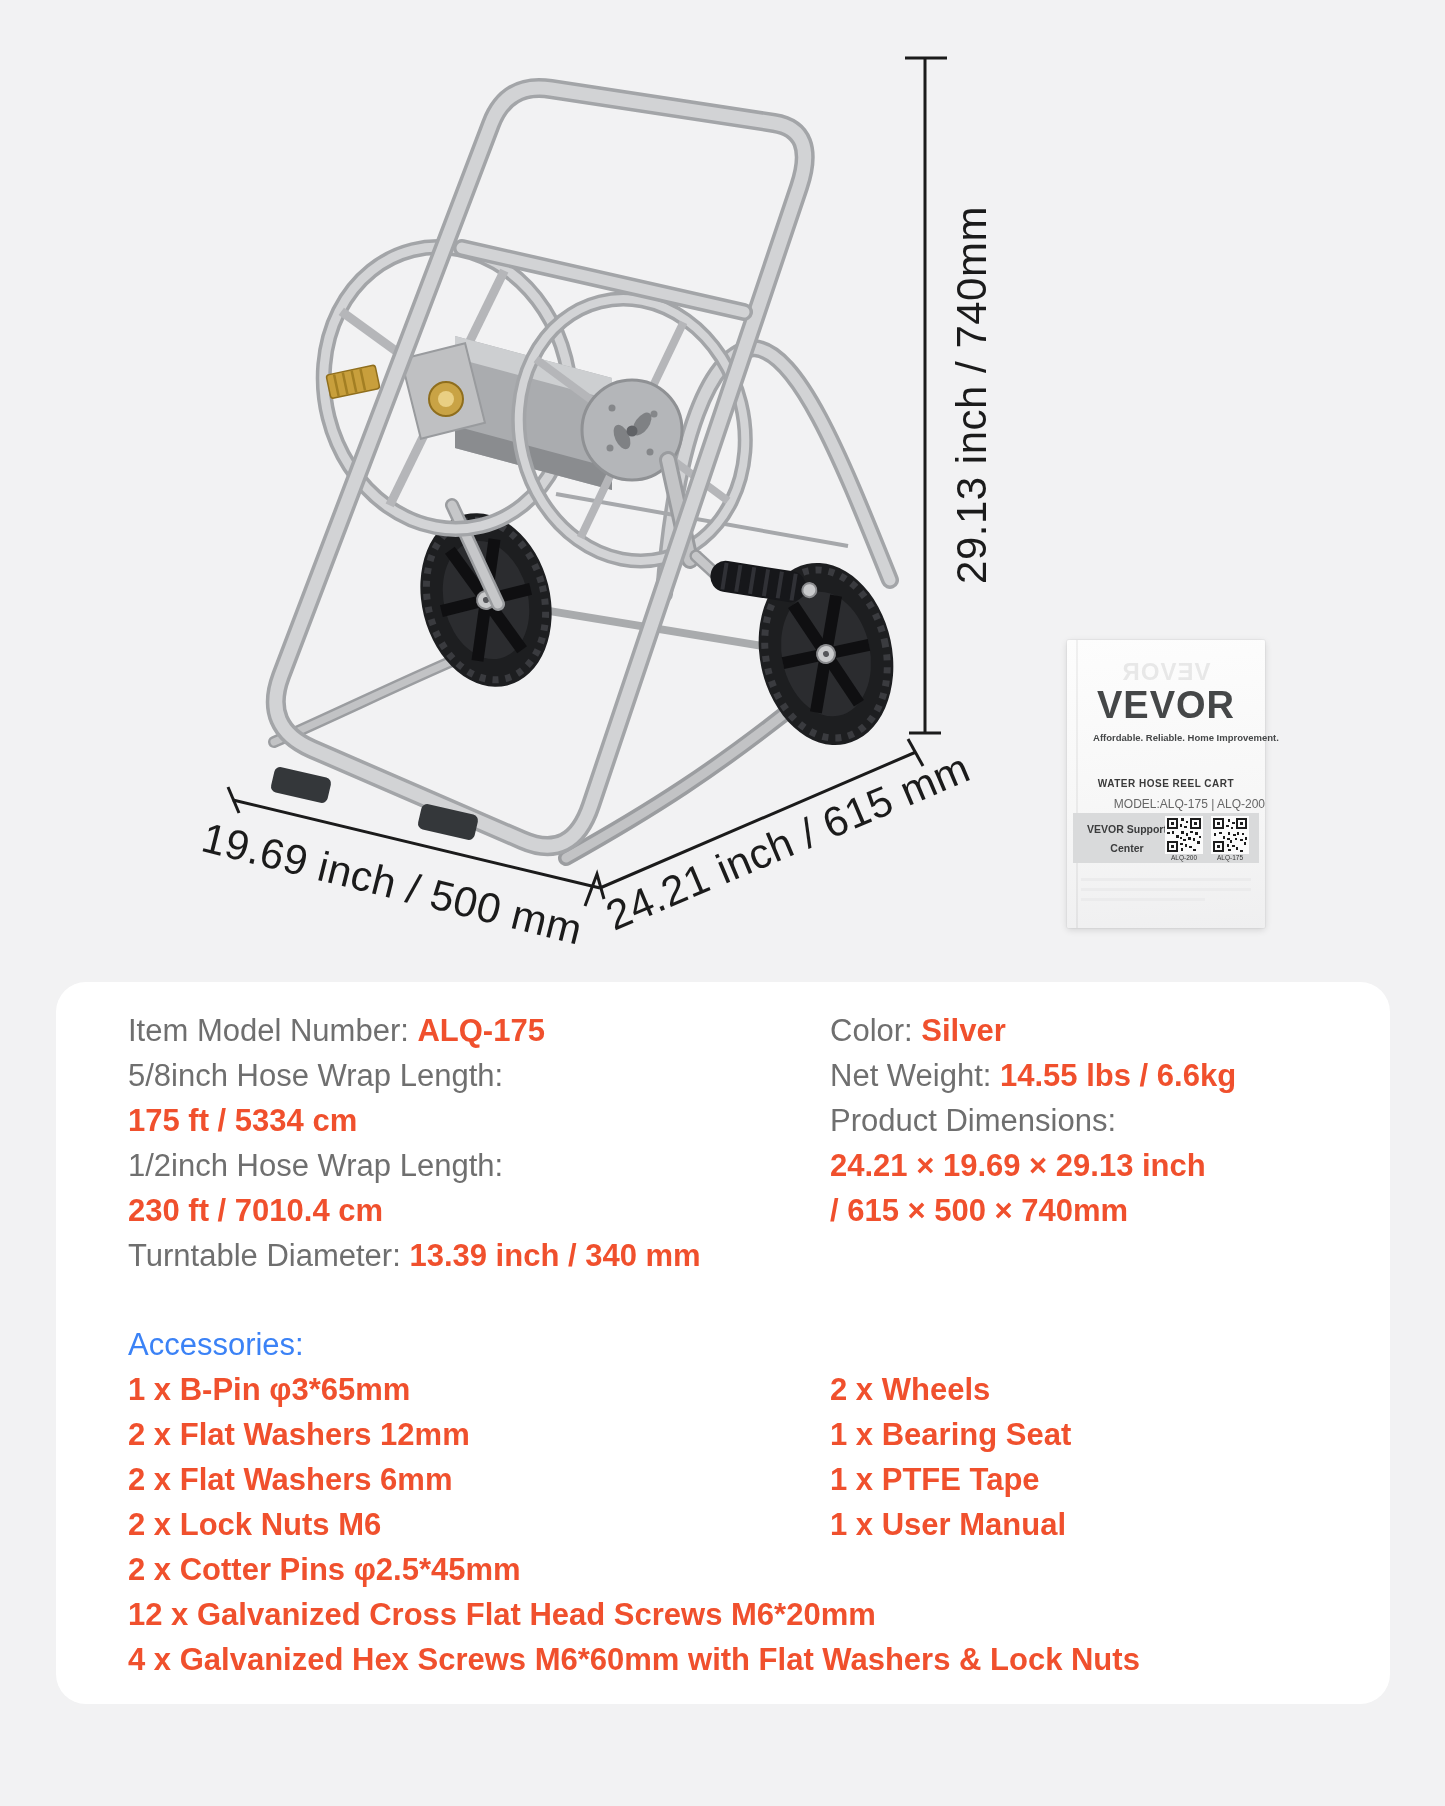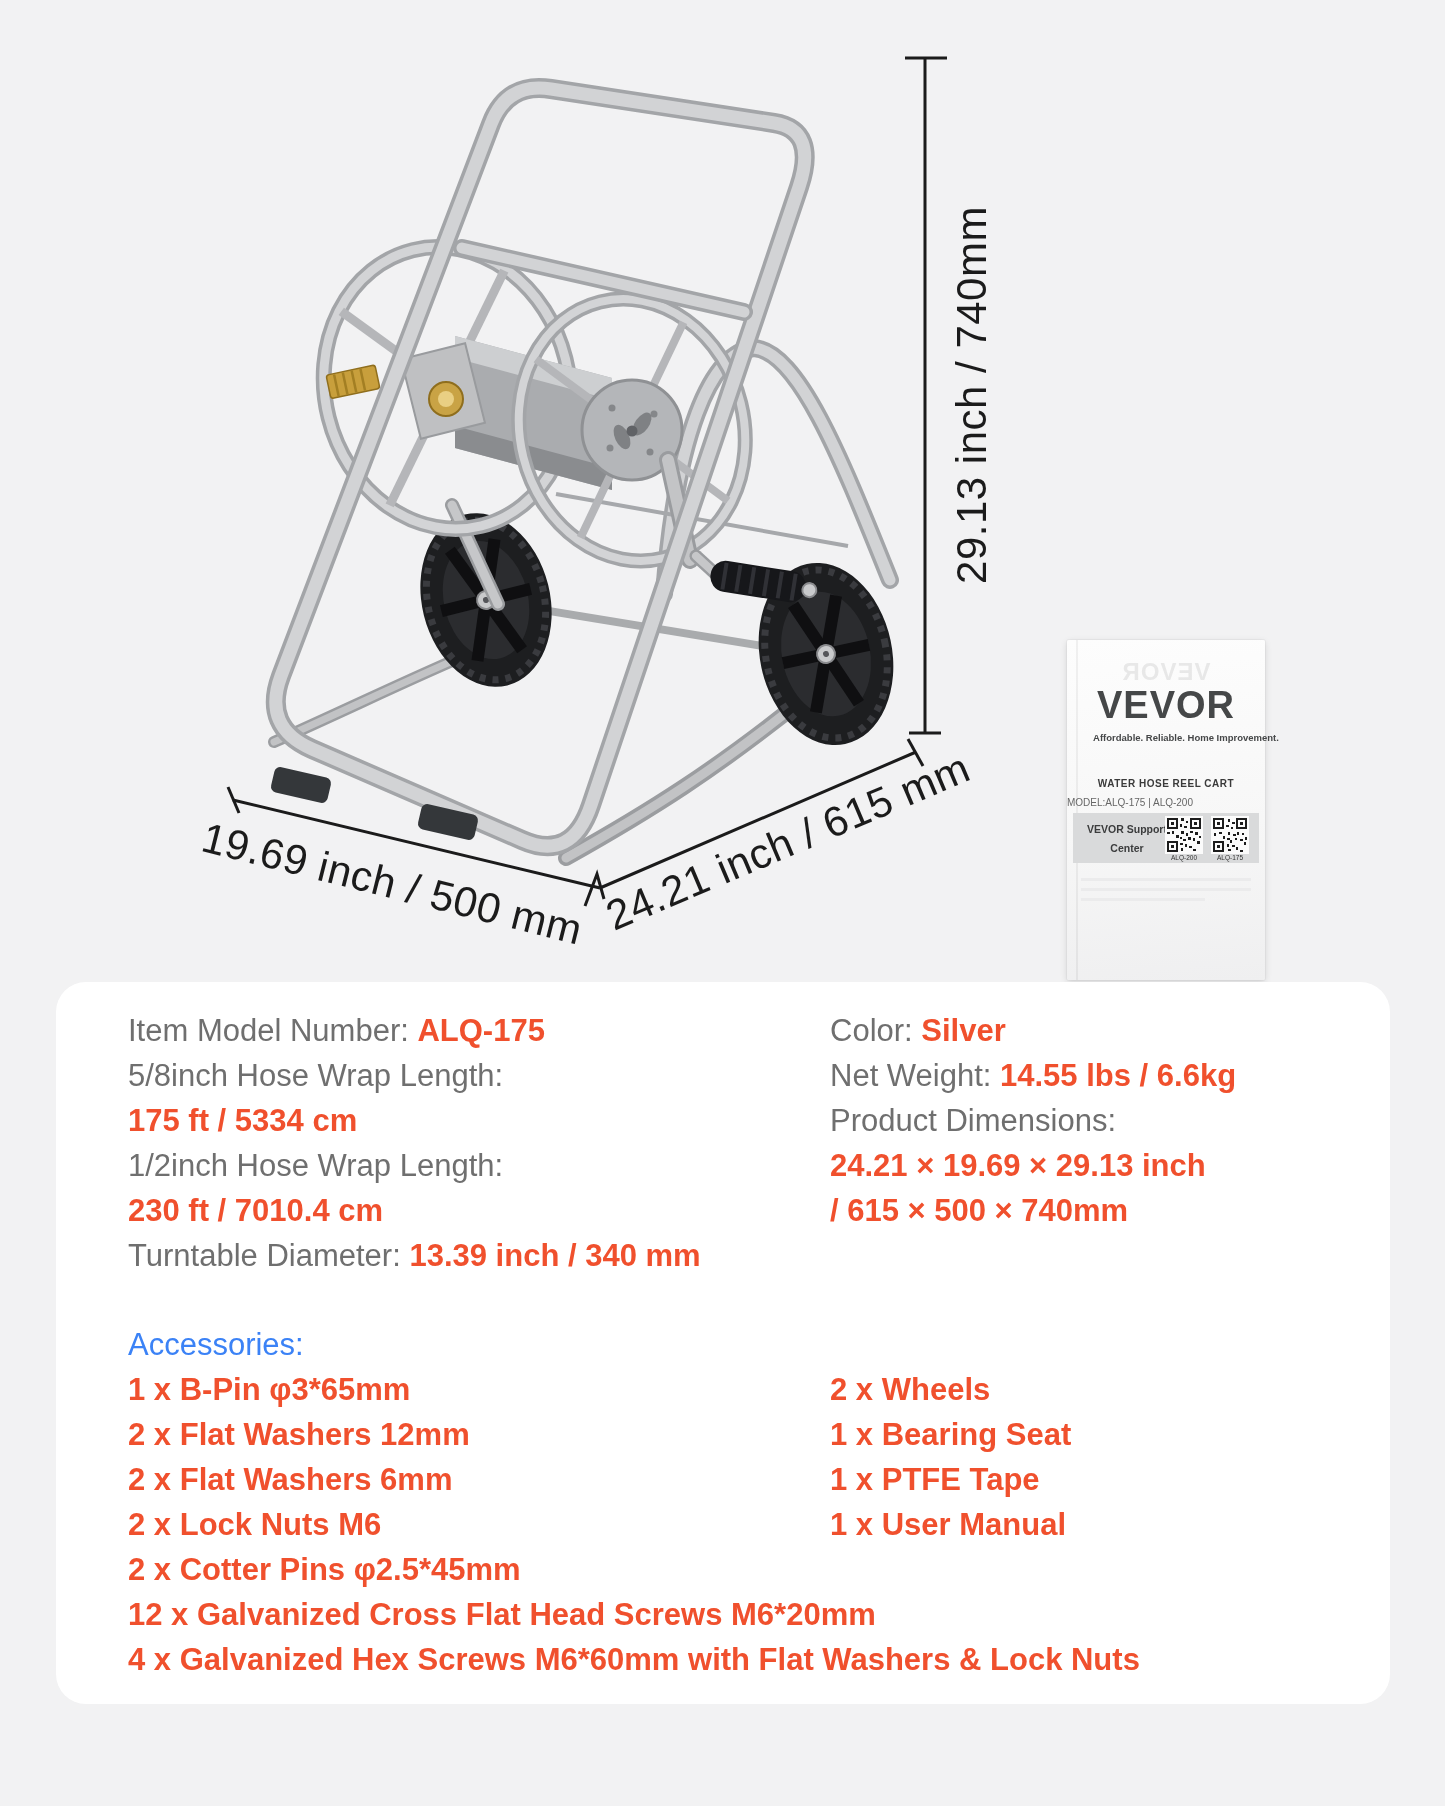--- a/index.html
+++ b/index.html
@@ -14,21 +14,21 @@
   .dim-label {
     position:absolute; color:#1b1b1b; font-size:42px;
     white-space:nowrap; text-align:center; letter-spacing:0.5px;
   }
   #dim-height-label { left:732px; top:371px; width:480px; height:48px; transform:rotate(-90deg); }
   #dim-width-label  { left:182px; top:860px; width:420px; height:48px; transform:rotate(14deg); }
   #dim-depth-label  { left:578px; top:818px; width:420px; height:48px; transform:rotate(-23deg); }
 
   
   #manual {
-    position:absolute; left:1067px; top:640px; width:198px; height:340px;
+    position:absolute; left:1067px; top:640px; width:198px; height:288px;
     background:linear-gradient(175deg,#fdfdfd 0%, #f7f7f7 55%, #efeff0 100%);
     box-shadow:0 2px 7px rgba(0,0,0,0.13), 0 0 0 1px rgba(0,0,0,0.03);
     border-radius:2px;
   }
   #manual .crease {
     position:absolute; left:9px; top:0; width:2px; height:100%;
     background:rgba(0,0,0,0.05);
   }
   #manual .ghost-logo {
     position:absolute; top:18px; width:100%; text-align:center;
@@ -41,22 +41,22 @@
   }
   #manual .tagline {
     position:absolute; top:92px; width:100%; text-align:center;
     font-size:9.5px; font-weight:bold; color:#454748;margin-left:20px;
   }
   #manual .m-title {
     position:absolute; top:138px; width:100%; text-align:center;
     font-size:10px; font-weight:bold; color:#3a3a3a; letter-spacing:0.5px;
   }
   #manual .m-model {
-    position:absolute; top:157px; width:100%; text-align:left;
-    font-size:10px; color:#666;
+    position:absolute; top:157px; width:100%; text-align:right;
+    font-size:12px; color:#666;
   }
   #manual .support-band {
     position:absolute; left:6px; top:173px; width:186px; height:50px;
     background:#d9dadb;
   }
   .support-text {
     position:absolute; left:12px; top:7px; width:84px; text-align:center;
     font-size:10.5px; font-weight:bold; color:#3b3c3d; line-height:19px;
   }
   .qr { position:absolute; top:3px; width:38px; height:38px; }

